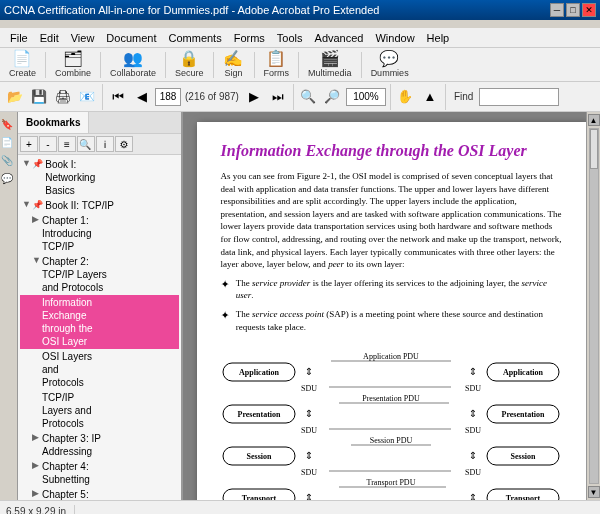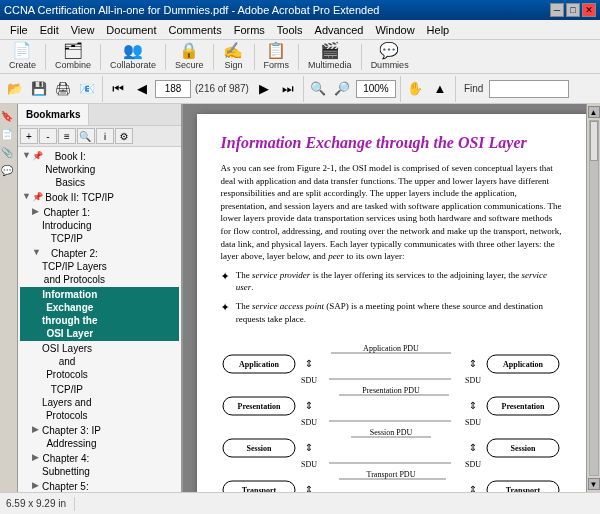--- a/index.html
+++ b/index.html
@@ -28,20 +28,21 @@
 
     
     .menu-bar {
       background: #f0f0f0;
       height: 20px;
       display: flex;
       align-items: center;
       padding: 0 4px;
       border-bottom: 1px solid #ccc;
       font-size: 11px;
+      margin-top: 8px;
     }
     .menu-item {
       padding: 2px 6px;
       cursor: pointer;
       color: #000;
     }
 
     
     .toolbar {
       background: #f0f0f0;
@@ -80,21 +81,21 @@
     }
     .tb2-btn {
       width: 22px; height: 22px;
       display: flex; align-items: center; justify-content: center;
       border: 1px solid transparent;
       background: transparent;
       cursor: pointer;
       font-size: 13px;
     }
     .nav-input {
-      width: 36px; height: 18px;
+      width: 26px; height: 18px;
       border: 1px solid #999;
       text-align: center;
       font-size: 10px;
       padding: 0 2px;
     }
     .nav-total { font-size: 10px; color: #333; padding: 0 2px; }
     .zoom-input {
       width: 40px; height: 18px;
       border: 1px solid #999;
       text-align: center;
@@ -149,24 +150,24 @@
     .sidebar-tb-btn {
       width: 18px; height: 16px;
       display: flex; align-items: center; justify-content: center;
       border: 1px solid #bbb;
       background: #f0f0f0;
       cursor: pointer;
       font-size: 10px;
     }
     .sidebar-content { flex: 1; overflow-y: auto; padding: 2px; font-size: 10px; }
     .tree-item { padding: 1px 2px; cursor: pointer; display: flex; align-items: flex-start; }
-    .tree-item.selected { background: #0f766e; color: white; font-weight: bold; }
+    .tree-item.selected { background: #ec4899; color: white; }
     .tree-indent { display: inline-block; width: 10px; flex-shrink: 0; }
     .tree-icon { font-size: 9px; margin-right: 2px; flex-shrink: 0; margin-top: 1px; }
-    .tree-label { line-height: 1.3; text-align: center; }
+    .tree-label { line-height: 1.3; }
     .expand-btn { font-size: 9px; color: #666; width: 10px; flex-shrink: 0; }
 
     
     .pdf-area {
       flex: 1;
       background: #808080;
       overflow: auto;
       display: flex;
       justify-content: center;
       padding: 10px;

